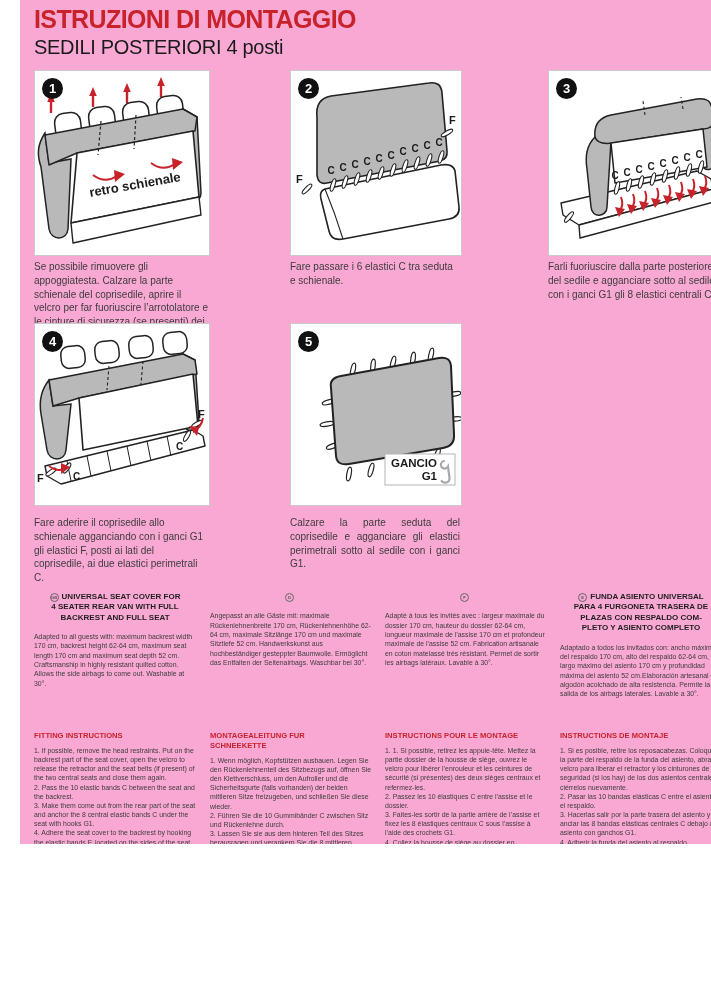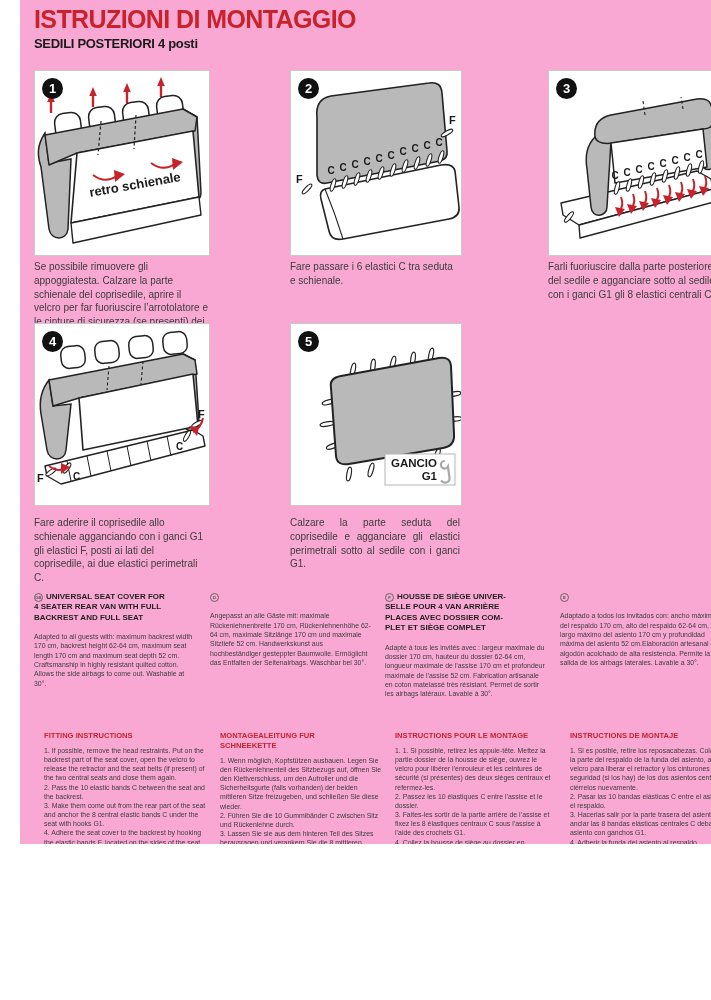--- a/index.html
+++ b/index.html
@@ -1,34 +1,34 @@
 <!DOCTYPE html>
 <html><head>
 <meta charset="utf-8">
 <style>
   html,body{margin:0;padding:0;background:#ffffff;}
   .page{position:relative;width:711px;height:844px;background:#f9a8d4;overflow:hidden;
         font-family:"Liberation Sans",sans-serif;color:#3c3c3c;margin-left:20px;}
   .title{position:absolute;left:14px;top:5px;font-size:25px;font-weight:bold;
          color:#c8222a;letter-spacing:-0.6px;}
-  .subtitle{position:absolute;left:14px;top:36px;font-size:13px;font-weight:bold;
+  .subtitle{position:absolute;left:14px;top:36px;font-size:20px;font-weight:normal;
             color:#1a1a1a;letter-spacing:-0.3px;}
   .panel{position:absolute;border:1px solid #c9c9c9;background:#fff;box-sizing:border-box;}
   .badge{position:absolute;width:21px;height:21px;border-radius:50%;background:#111;
          color:#fff;font-size:13px;font-weight:bold;display:flex;align-items:center;
          justify-content:center;z-index:3;}
   .caption{position:absolute;font-size:10px;line-height:1.38;color:#3c3c3c;}
   .caption.justify{text-align:justify;}
   .lang-col{position:absolute;top:592px;width:162px;}
-  .lang-heading{font-weight:bold;font-size:8px;line-height:1.3;color:#1f1f1f;white-space:pre-line;}
+  .lang-heading{font-weight:bold;font-size:8px;line-height:1.3;color:#1f1f1f;white-space:pre-line;text-align:center;}
   .lang-icon{display:inline-flex;width:9px;height:9px;border:1px solid #666;border-radius:50%;
              font-size:4.2px;font-weight:bold;color:#555;align-items:center;justify-content:center;
              vertical-align:0px;margin-right:3px;box-sizing:border-box;}
   .lang-intro{margin-top:9px;font-size:6.9px;line-height:1.35;color:#3c3c3c;}
-  .lang-lower{position:absolute;left:10px;top:139px;width:162px;}
+  .lang-lower{position:absolute;left:0;top:139px;width:162px;}
   .lang-sub{color:#c8222a;font-weight:bold;font-size:7.6px;line-height:1.3;white-space:pre-line;}
   .lang-body{margin-top:5px;font-size:6.9px;line-height:1.33;white-space:pre-line;color:#3c3c3c;}
   svg text{font-family:"Liberation Sans",sans-serif;}
   .c-label{font-size:10px;font-weight:bold;fill:#1a1a1a;}
   .f-label{font-size:11px;font-weight:bold;fill:#1a1a1a;}
   .back-label{font-size:13px;font-weight:bold;fill:#1a1a1a;}
   .hookbox-label{font-size:11.5px;font-weight:bold;fill:#1a1a1a;}
 </style>
 </head>
 <body>
@@ -273,37 +273,37 @@
 SCHNEEKETTE</div>
       <div class="lang-body">1. Wenn möglich, Kopfstützen ausbauen. Legen Sie den Rückenlehnenteil des Sitzbezugs auf, öffnen Sie den Klettverschluss, um den Aufroller und die Sicherheitsgurte (falls vorhanden) der beiden mittleren Sitze freizugeben, und schließen Sie diese wieder.
 2. Führen Sie die 10 Gummibänder C zwischen Sitz und Rückenlehne durch.
 3. Lassen Sie sie aus dem hinteren Teil des Sitzes herausragen und verankern Sie die 8 mittleren Gummibänder C mit den Haken G1 unter dem Sitz.
 4. Befestigen Sie den Sitzbezug an der Rückenlehne, indem Sie die Gummibänder F an den Seiten des Sitzbezugs mit den Haken G1 an den beiden umlaufenden Gummibändern C einhaken.
 5. Setzen Sie den Sitzteil des Sitzbezugs auf und verankern Sie die Umfangsgummis mit den G1-Haken unter dem Sitz.</div>
     </div>
   </div>
 
   <div class="lang-col" style="left:365px;">
-    <div class="lang-heading"><span class="lang-icon"><span>F</span></span><span>HOUSSE DE SIÈGE UNIVER-
-SELLE POUR 4 VAN ARRIÈRE
-PLACES AVEC DOSSIER COM-
-PLET ET SIÈGE COMPLET</span></div>
+    <div class="lang-heading"><span class="lang-icon"><span>F</span></span></div>
     <div class="lang-intro">Adapté à tous les invités avec : largeur maximale du dossier 170 cm, hauteur du dossier 62-64 cm, longueur maximale de l’assise 170 cm et profondeur maximale de l’assise 52 cm. Fabrication artisanale en coton matelassé très résistant. Permet de sortir les airbags latéraux. Lavable à 30°.</div>
     <div class="lang-lower">
       <div class="lang-sub">INSTRUCTIONS POUR LE MONTAGE</div>
       <div class="lang-body">1. 1. Si possible, retirez les appuie-tête. Mettez la partie dossier de la housse de siège, ouvrez le velcro pour libérer l’enrouleur et les ceintures de sécurité (si présentes) des deux sièges centraux et refermez-les.
 2. Passez les 10 élastiques C entre l’assise et le dossier.
 3. Faites-les sortir de la partie arrière de l’assise et fixez les 8 élastiques centraux C sous l’assise à l’aide des crochets G1.
 4. Collez la housse de siège au dossier en accrochant les bandes élastiques F, situées sur les côtés de la housse de siège, aux deux bandes élastiques périmétriques C à l’aide des crochets G1.
 5. Mettez la partie assise de la housse de siège et fixez les élastiques périmétriques sous l’assise avec les crochets G1.</div>
     </div>
   </div>
 
   <div class="lang-col" style="left:540px;">
-    <div class="lang-heading"><span class="lang-icon"><span>E</span></span></div>
+    <div class="lang-heading"><span class="lang-icon"><span>E</span></span><span>FUNDA ASIENTO UNIVERSAL
+PARA 4 FURGONETA TRASERA DE
+PLAZAS CON RESPALDO COM-
+PLETO Y ASIENTO COMPLETO</span></div>
     <div class="lang-intro">Adaptado a todos los invitados con: ancho máximo del respaldo 170 cm, alto del respaldo 62-64 cm, largo máximo del asiento 170 cm y profundidad máxima del asiento 52 cm.Elaboración artesanal en algodón acolchado de alta resistencia. Permite la salida de los airbags laterales. Lavable a 30°.</div>
     <div class="lang-lower">
       <div class="lang-sub">INSTRUCTIONS DE MONTAJE</div>
       <div class="lang-body">1. Si es posible, retire los reposacabezas. Coloque la parte del respaldo de la funda del asiento, abra el velcro para liberar el retractor y los cinturones de seguridad (si los hay) de los dos asientos centrales y ciérrelos nuevamente.
 2. Pasar las 10 bandas elásticas C entre el asiento y el respaldo.
 3. Hacerlas salir por la parte trasera del asiento y anclar las 8 bandas elásticas centrales C debajo del asiento con ganchos G1.
 4. Adherir la funda del asiento al respaldo enganchando las gomas elásticas F, situadas en los laterales de la funda del asiento, a las dos gomas elásticas perimetrales C con los ganchos G1.
 5. Colocar la parte del asiento de la funda del asiento y anclar los elásticos perimetrales debajo del asiento con los ganchos G1.</div>
     </div>
   </div>

